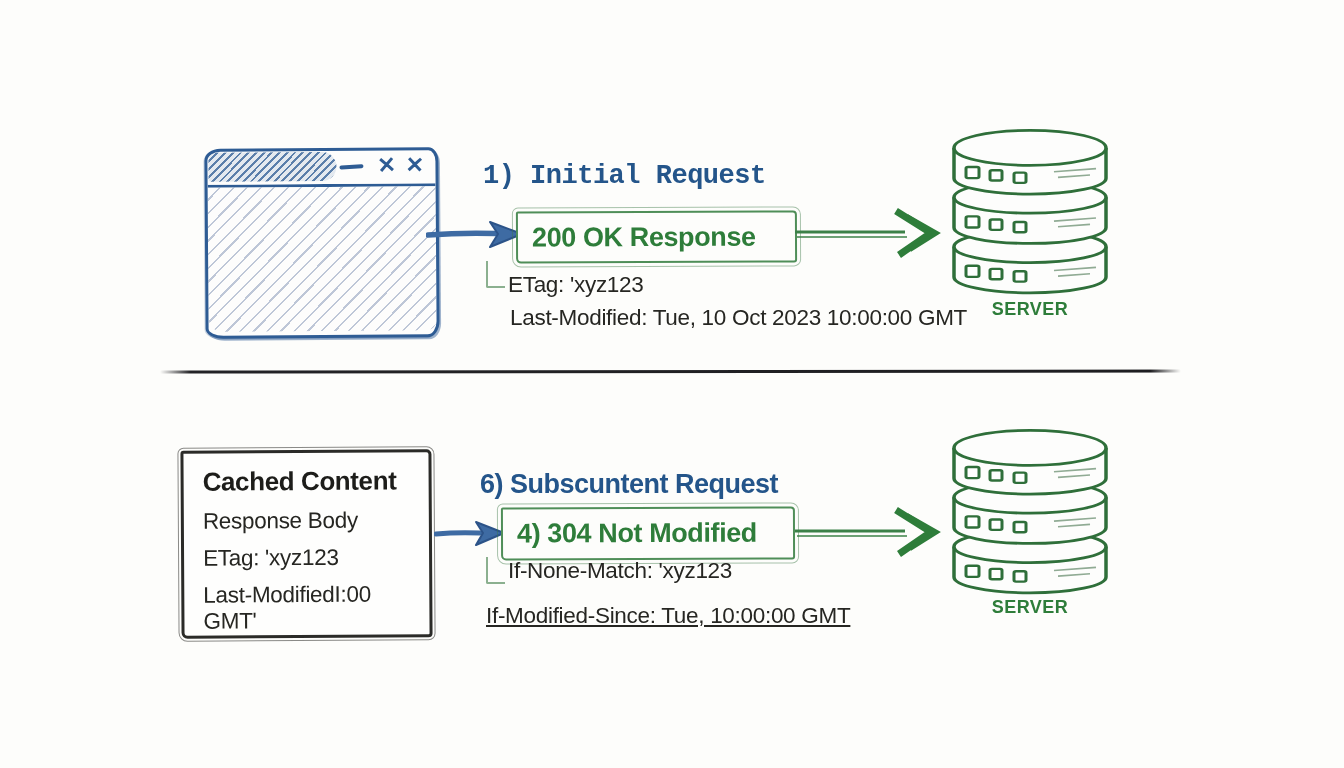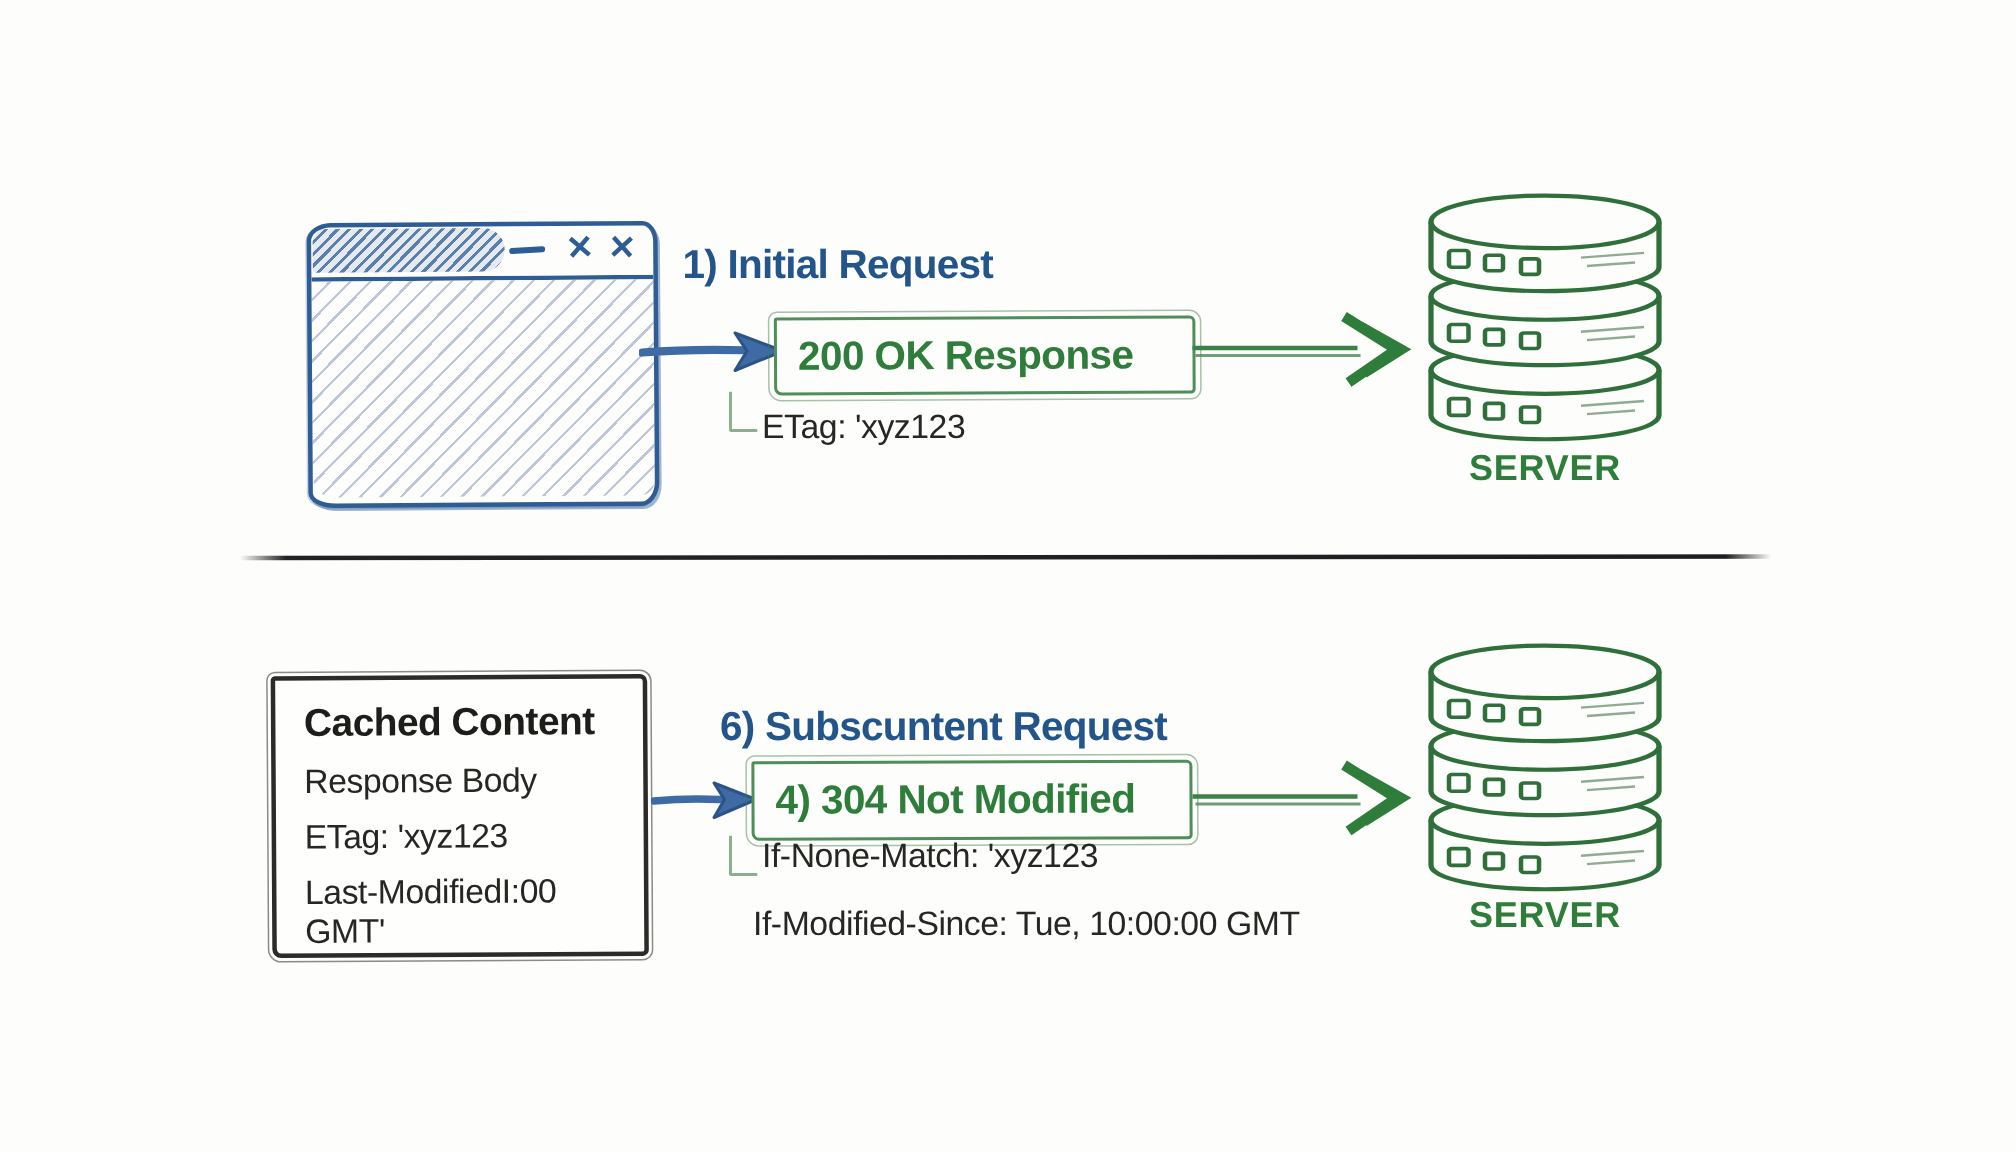--- a/index.html
+++ b/index.html
@@ -78,25 +78,25 @@
     width:17px;height:25px;
     border-left:2.5px solid #7fa884;border-bottom:2.5px solid #7fa884;
     border-radius:0 0 0 2px;opacity:.9;
   }
   .br1{left:486px;top:261px;}
   .br2{left:486px;top:557px;}
   .detail{font-size:22.5px;letter-spacing:-.3px;color:#262622;white-space:nowrap;}
   .d1a{left:508px;top:272px;}
   .d1b{left:510px;top:305px;}
   .d2a{left:508px;top:558px;}
-  .d2b{left:502px;top:603px;}
+  .d2b{left:486px;top:603px;text-decoration:underline;}
 
   
   .server-label{
-    width:160px;text-align:center;font-size:24px;font-weight:bold;
+    width:160px;text-align:center;font-size:18px;font-weight:bold;
     letter-spacing:.5px;color:#2e7d3a;
   }
   .sl1{left:950px;top:299px;}
   .sl2{left:950px;top:597px;}
   .srv1{left:950px;top:124px;}
   .srv2{left:950px;top:424px;}
 
   
   .divider{
     left:160px;top:370px;width:1021px;height:3px;border-radius:2px;
@@ -117,26 +117,27 @@
       <div class="xmark x2">✕</div>
     </div>
     <div class="page"></div>
   </div>
 
   <svg class="abs" style="left:426px;top:214px;" width="100" height="40" viewBox="0 0 100 40">
     <path d="M2 21 C 28 19, 52 19, 70 19.5" stroke="#3e6ba3" stroke-width="5.5" fill="none" stroke-linecap="round"></path>
     <path d="M64 8 L96 20 L64 33 L72 20 Z" fill="#3e6ba3" stroke="#2c5388" stroke-width="2" stroke-linejoin="round"></path>
   </svg>
 
-  <div class="abs heading" style="left:455px;top:161px;">1) Initial Request</div>
+  <div class="abs heading" style="left:483px;top:161px;font-family:Liberation Mono, monospace;">1) Initial Request</div>
 
   <div class="abs greenbox gb1">200 OK Response</div>
 
   <div class="abs bracket br1"></div>
   <div class="abs detail d1a">ETag: 'xyz123</div>
+  <div class="abs detail d1b">Last-Modified: Tue, 10 Oct 2023 10:00:00 GMT</div>
 
   <svg class="abs" style="left:793px;top:203px;" width="150" height="58" viewBox="0 0 150 58">
     <path d="M2 29 H112" stroke="#3c8148" stroke-width="3" fill="none"></path>
     <path d="M4 34 H114" stroke="#3c8148" stroke-width="2" fill="none" opacity=".75"></path>
     <path d="M103 8 L138 30 L106 52" stroke="#2e7d3a" stroke-width="7" fill="none" stroke-linejoin="miter"></path>
     <path d="M114 13 L144 30 L117 47" stroke="#2e7d3a" stroke-width="4" fill="none"></path>
   </svg>
 
   <svg class="abs srv1" width="160" height="172" viewBox="0 0 160 216" preserveAspectRatio="none">
     <g stroke="#2f6f3a" stroke-width="3.5" fill="#fdfdfc">

